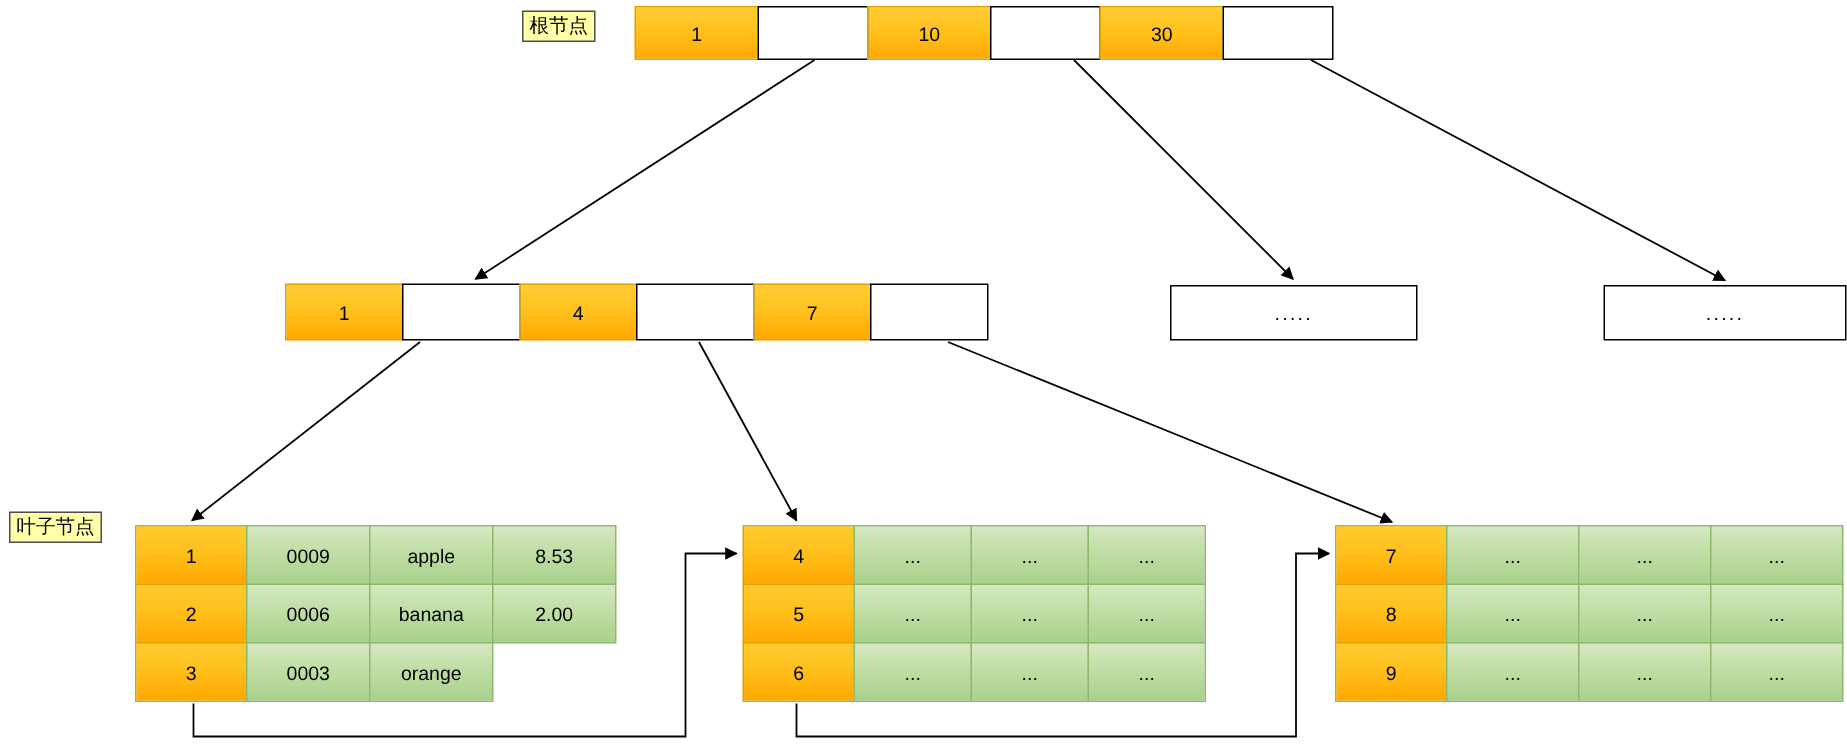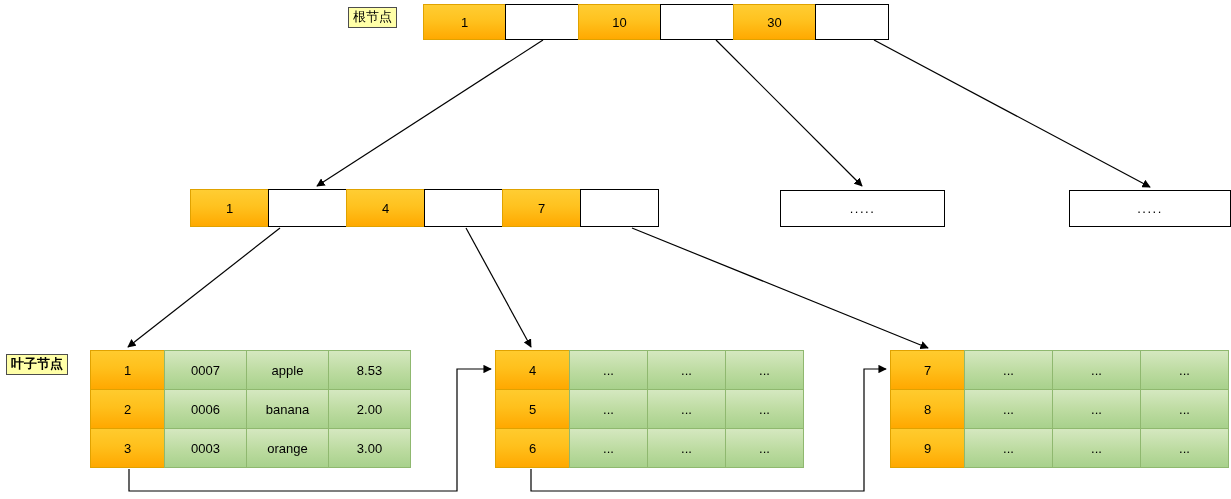--- a/index.html
+++ b/index.html
@@ -133,21 +133,21 @@
     box-sizing: border-box;
     background: #ffffa8;
     border: 1px solid #4d4d4d;
     color: #000000;
     font-size: 13px;
     padding: 1px 4px 2px 4px;
     line-height: 16px;
     white-space: nowrap;
   }
   #tag-root { left: 348px; top: 7px; }
-  #tag-leaf { left: 6px; top: 354px; font-weight: bold; }
+  #tag-leaf { left: 6px; top: 341px; }
 </style>
 </head>
 <body>
 
 <div id="canvas">
 
   <svg id="edges" viewBox="0 0 1231 499" xmlns="http://www.w3.org/2000/svg">
     <defs>
       <marker id="arrow" viewBox="0 0 10 10" refX="9" refY="5" markerWidth="7" markerHeight="7" orient="auto-start-reverse">
         <path d="M 0 0 L 10 5 L 0 10 z" fill="#000000"></path>
@@ -193,35 +193,34 @@
     <div class="cell ptr"></div>
   </div>
 
   <div class="dots-node" id="internal-node-2">.....</div>
 
   <div class="dots-node" id="internal-node-3">.....</div>
 
   <div class="leaf" id="leaf-1">
     <div class="leaf-row">
       <div class="leaf-cell key">1</div>
-      <div class="leaf-cell val">0007</div>
+      <div class="leaf-cell val">0009</div>
       <div class="leaf-cell val">apple</div>
       <div class="leaf-cell val">8.53</div>
     </div>
     <div class="leaf-row">
       <div class="leaf-cell key">2</div>
       <div class="leaf-cell val">0006</div>
       <div class="leaf-cell val">banana</div>
       <div class="leaf-cell val">2.00</div>
     </div>
     <div class="leaf-row">
       <div class="leaf-cell key">3</div>
       <div class="leaf-cell val">0003</div>
       <div class="leaf-cell val">orange</div>
-      <div class="leaf-cell val">3.00</div>
     </div>
   </div>
 
   <div class="leaf" id="leaf-2">
     <div class="leaf-row">
       <div class="leaf-cell key">4</div>
       <div class="leaf-cell val">...</div>
       <div class="leaf-cell val">...</div>
       <div class="leaf-cell val">...</div>
     </div>

